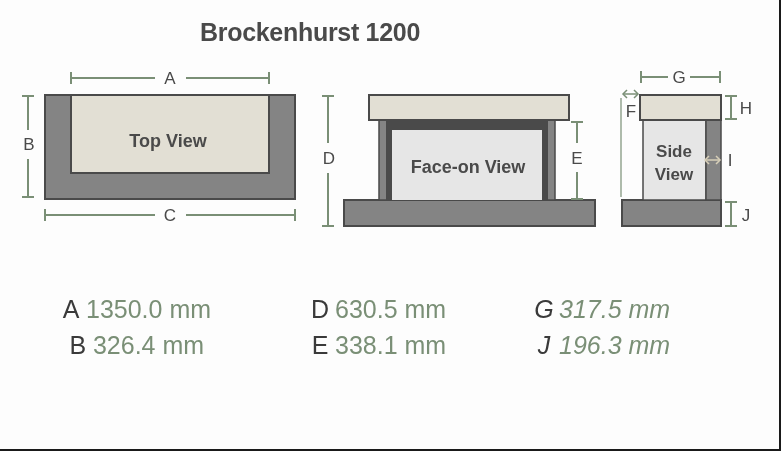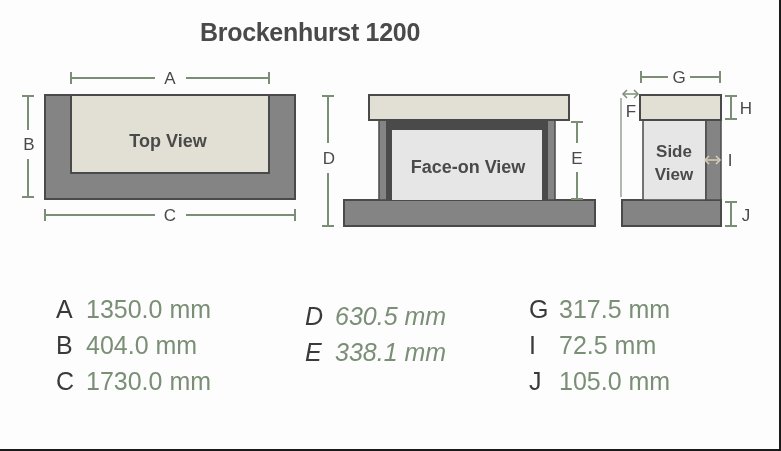--- a/index.html
+++ b/index.html
@@ -7,21 +7,21 @@
     width:781px; height:451px; overflow:hidden; background:#fdfdfd;
     font-family:"Liberation Sans", sans-serif; position:relative;
   }
   .frame { position:absolute; left:0; top:0; width:779px; height:449px;
     border-right:2px solid #1a1a1a; border-bottom:2px solid #1a1a1a; box-sizing:content-box; }
   .title { position:absolute; left:0; width:620px; top:18px; text-align:center;
     font-size:25px; font-weight:bold; color:#4a4a4a; letter-spacing:-0.3px; }
   svg { position:absolute; left:0; top:0; }
   .diag-text { font-family:"Liberation Sans", sans-serif; fill:#4a4a4a; font-weight:bold; }
   .dim-label { font-family:"Liberation Sans", sans-serif; fill:#4a4a4a; font-size:17px; }
-  .legend { position:absolute; font-size:25px; line-height:36px; }
+  .legend { position:absolute; font-size:25px; line-height:36px;text-align:center; }
   .row { white-space:nowrap; height:36px; }
   .key { color:#3a3a3a; display:inline-block; width:30px; }
   .val { color:#7a8f76; }
 </style>
 </head>
 <body>
 
 <div class="frame"></div>
 
 <div class="title">Brockenhurst 1200</div>
@@ -125,26 +125,24 @@
   <g stroke="#7a8f76" stroke-width="2">
     <line x1="731" y1="202" x2="731" y2="226"></line>
     <line x1="725" y1="202" x2="737" y2="202"></line>
       <line x1="725" y1="226" x2="737" y2="226"></line>
   </g>
   <text class="dim-label" x="746" y="221" text-anchor="middle">J</text>
 </svg>
 
 <div class="legend" style="left:56px; top:291px;">
   <div class="row"><span class="key">A</span><span class="val">1350.0 mm</span></div>
-  <div class="row"><span class="key">B</span><span class="val">404.0 mm</span></div>
-  <div class="row"><span class="key">C</span><span class="val">1730.0 mm</span></div>
+  <div class="row"><span class="key">B</span><span class="val">326.4 mm</span></div>
 </div>
 
-<div class="legend" style="left:305px; top:298px;font-style:italic;">
+<div class="legend" style="left:305px; top:291px;">
   <div class="row"><span class="key">D</span><span class="val">630.5 mm</span></div>
   <div class="row"><span class="key">E</span><span class="val">338.1 mm</span></div>
 </div>
 
-<div class="legend" style="left:529px; top:291px;">
+<div class="legend" style="left:529px; top:291px;font-style:italic;">
   <div class="row"><span class="key">G</span><span class="val">317.5 mm</span></div>
-  <div class="row"><span class="key">I</span><span class="val">72.5 mm</span></div>
-  <div class="row"><span class="key">J</span><span class="val">105.0 mm</span></div>
+  <div class="row"><span class="key">J</span><span class="val">196.3 mm</span></div>
 </div>
 
 </body></html>

